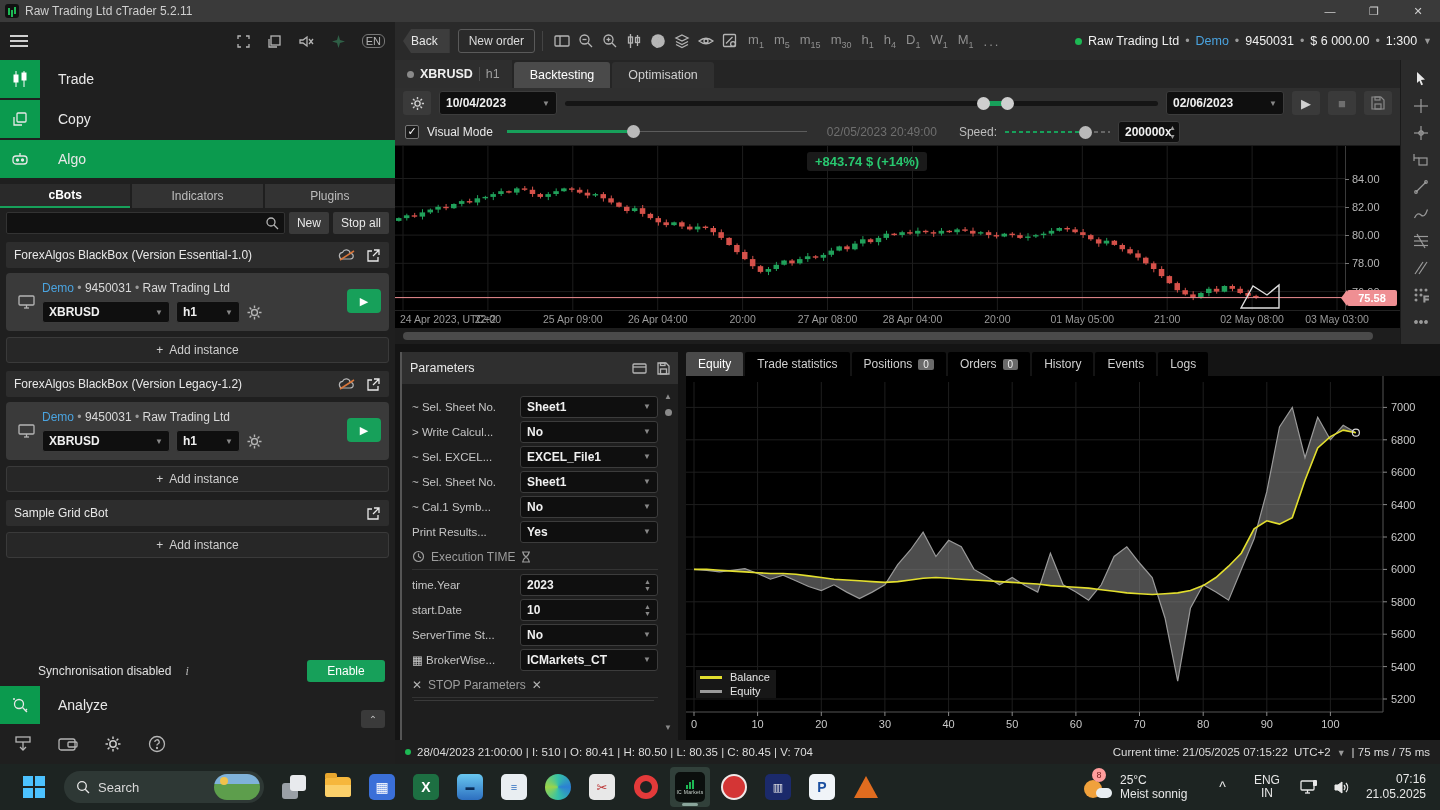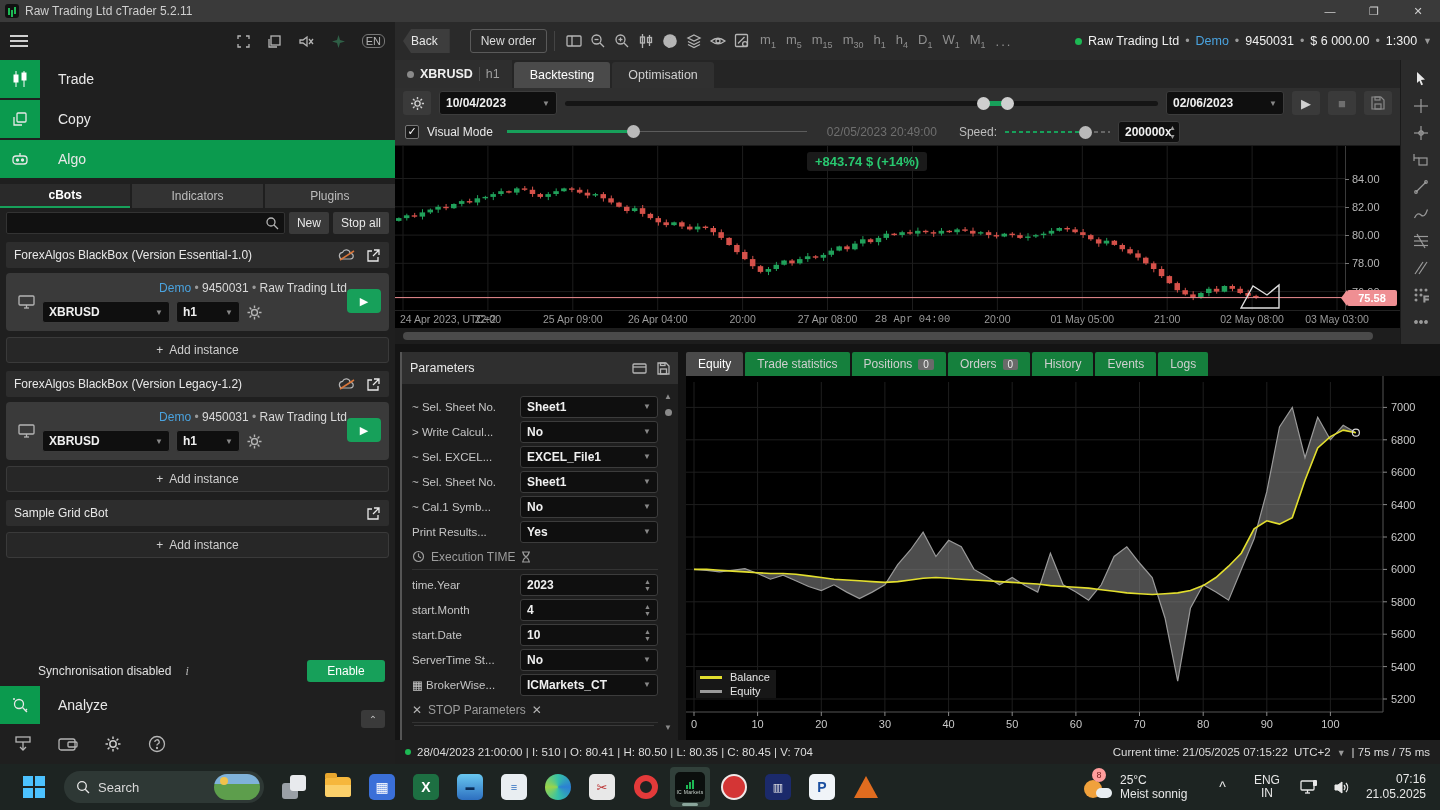--- a/index.html
+++ b/index.html
@@ -29,40 +29,40 @@
   .side-tab { flex:1; height:24px; background:#333; display:flex; align-items:center; justify-content:center; font-size:12px; color:#bdbdbd; }
   .side-tab.active { background:#2a2a2a; color:#fff; font-weight:bold; border-bottom:2px solid #17a05a; }
   .side-search { display:flex; align-items:center; gap:4px; padding:4px 6px 4px 6px; }
   .s-input { flex:1; height:22px; background:#111; border:1px solid #333; border-radius:2px; display:flex; align-items:center; padding:0 5px; }
   .s-input input { flex:1; background:transparent; border:none; outline:none; color:#ddd; font-size:12px; }
   .sbtn { height:22px; padding:0 8px; background:#3a3a3a; border-radius:2px; font-size:12px; color:#e8e8e8; display:flex; align-items:center; }
   .bot-head { height:26px; margin:4px 6px 0 6px; background:#2d2d2d; border-radius:2px; display:flex; align-items:center; padding:0 8px; font-size:12px; color:#e8e8e8; }
   .bot-head .bh-icons { margin-left:auto; display:flex; gap:10px; align-items:center; }
   .inst-card { margin:5px 6px 0 6px; background:#3a3a3a; border-radius:4px; padding:6px 8px 8px 8px; display:flex; }
   .inst-left { width:24px; display:flex; align-items:center; justify-content:center; color:#9b9b9b; }
-  .inst-mid { flex:1; padding-left:4px;text-align:right; }
+  .inst-mid { flex:1; padding-left:4px; }
   .inst-acct { font-size:12px; color:#d9d9d9; margin:2px 0 6px 0; }
   .inst-acct .blue { color:#4aa3df; }
   .inst-row { display:flex; align-items:center; gap:6px; }
   .sel { background:#0f0f0f; border:1px solid #3c3c3c; border-radius:3px; color:#f0f0f0; display:flex; align-items:center; padding:0 6px; font-size:12px; font-weight:bold; height:22px; }
   .sel .arr { margin-left:auto; color:#888; font-size:8px; padding-left:8px; }
   .sel.sym { width:128px; } .sel.tf { width:64px; }
   .inst-play { width:34px; height:24px; background:#17a05a; border-radius:4px; color:#fff; font-size:11px; display:flex; align-items:center; justify-content:center; align-self:center; }
   .add-inst { height:26px; margin:6px 6px 0 6px; background:#272727; border:1px solid #3a3a3a; border-radius:3px; display:flex; align-items:center; justify-content:center; font-size:12px; color:#cfcfcf; gap:6px; }
   .side-spacer { flex:1; }
   .sync-row { height:30px; display:flex; align-items:center; padding:0 10px; font-size:12px; color:#e0e0e0; gap:14px;margin-left:28px; }
   .enable-btn { margin-left:auto; width:78px; height:22px; background:#17a05a; border-radius:3px; color:#fff; font-size:12px; display:flex; align-items:center; justify-content:center; }
   .footer-icons { height:40px; display:flex; align-items:center; gap:26px; padding:0 14px; color:#c9c9c9; position:relative; }
   .collapse-up { position:absolute; right:10px; top:-14px; width:24px; height:18px; background:#3a3a3a; border-radius:3px; color:#bbb; font-size:10px; display:flex; align-items:center; justify-content:center; }
 
   
   .main { position:absolute; left:395px; top:22px; width:1045px; height:742px; background:#141414; }
   .toolbar { position:absolute; left:0; top:0; width:1045px; height:38px; background:#2a2a2a; display:flex; align-items:center; padding:0 8px; }
   .back-btn { height:24px; background:#3d3d3d; color:#e8e8e8; font-size:12px; display:flex; align-items:center; padding:0 12px 0 8px; clip-path:polygon(8px 0,100% 0,100% 100%,8px 100%,0 50%); }
-  .neworder-btn { height:24px; border:1px solid #5a5a5a; border-radius:3px; color:#dcdcdc; font-size:12px; display:flex; align-items:center; padding:0 10px; margin-left:20px; }
+  .neworder-btn { height:24px; border:1px solid #5a5a5a; border-radius:3px; color:#dcdcdc; font-size:12px; display:flex; align-items:center; padding:0 10px; margin-left:8px; }
   .tb-sep { width:1px; height:20px; background:#444; margin:0 7px; }
   .tb-ico { width:22px; height:22px; display:flex; align-items:center; justify-content:center; margin:0 1px; }
   .tframes { display:flex; align-items:center; gap:10px; margin-left:6px; color:#8f8f8f; font-size:13px; }
   .tframes .tf-it sub { font-size:9px; }
   .acct { margin-left:auto; display:flex; align-items:center; gap:6px; font-size:12.5px; color:#f0f0f0; }
   .dot-g { width:7px; height:7px; border-radius:50%; background:#1db954; }
   .acct .blue { color:#4aa3df; }
   .acct .sep { color:#9a9a9a; }
   .caret { color:#9a9a9a; font-size:9px; }
 
@@ -124,21 +124,21 @@
   .p-lab { width:108px; font-size:11.5px; color:#c4c4c4; white-space:nowrap; overflow:hidden; }
   .p-ctl { flex:1; }
   .p-sect { display:flex; align-items:center; gap:6px; height:26px; color:#9d9d9d; font-size:12px; border-bottom:1px solid #333; margin-bottom:2px; }
   .p-vscroll { position:absolute; right:4px; top:8px; bottom:8px; width:12px; display:flex; flex-direction:column; align-items:center; color:#8a8a8a; font-size:8px; }
   .p-vscroll .thumbdot { width:7px; height:7px; border-radius:50%; background:#8a8a8a; margin-top:8px; }
   .p-vscroll .dn { margin-top:auto; }
   .p-hr { height:6px; border-top:1px solid #3a3a3a; margin:2px 4px 0 2px; }
   .bz-div { width:8px; }
   .results { flex:1; display:flex; flex-direction:column; margin-right:0; }
   .r-tabs { height:24px; display:flex; gap:2px; }
-  .r-tab { padding:0 12px; background:#15803d; display:flex; align-items:center; gap:6px; font-size:12px; color:#cfcfcf; border-radius:2px 2px 0 0; }
+  .r-tab { padding:0 12px; background:#000000; display:flex; align-items:center; gap:6px; font-size:12px; color:#cfcfcf; border-radius:2px 2px 0 0; }
   .r-tab.active { background:#4a4a4a; color:#fff; }
   .r-badge { background:#6a6a6a; color:#eee; font-size:10px; padding:0 5px; border-radius:2px; }
   .r-chart { flex:1; background:#000; position:relative; }
   .legend { position:absolute; left:10px; bottom:42px; font-size:11px; }
   .legend .lrow { display:flex; align-items:center; gap:8px; background:rgba(25,25,25,.9); padding:1px 6px 1px 4px; }
   .lswatch { width:22px; height:3px; }
 
   
   .statusbar { position:absolute; left:0; top:718px; width:1045px; height:24px; background:#1e1e1e; display:flex; align-items:center; font-size:11.5px; color:#dcdcdc; padding:0 10px; }
   .statusbar .dot-g { width:6px; height:6px; margin-right:6px; }
@@ -837,21 +837,21 @@
             </div>
           <div class="profit-badge">+843.74 $ (+14%)</div>
         </div>
         <div class="timeaxis" id="timeaxis">
             <div class="ta-lbl first" style="left: 5px;">24 Apr 2023, UTC+2</div>
             <div class="ta-lbl" style="left: 92.9091px;">22:00</div>
             <div class="ta-lbl" style="left: 177.818px;">25 Apr 09:00</div>
             <div class="ta-lbl" style="left: 262.727px; text-align: center;">26 Apr 04:00</div>
             <div class="ta-lbl" style="left: 347.636px;">20:00</div>
             <div class="ta-lbl" style="left: 432.545px;">27 Apr 08:00</div>
-            <div class="ta-lbl" style="left: 517.455px; font-family: Liberation Mono, monospace;">28 Apr 04:00</div>
+            <div class="ta-lbl" style="left: 517.455px;">28 Apr 04:00</div>
             <div class="ta-lbl" style="left: 602.364px;">20:00</div>
             <div class="ta-lbl" style="left: 687.273px;">01 May 05:00</div>
             <div class="ta-lbl" style="left: 772.182px;">21:00</div>
             <div class="ta-lbl" style="left: 857.091px;">02 May 08:00</div>
             <div class="ta-lbl" style="left: 942px;">03 May 03:00</div>
           </div>
         <div class="hscroll">
             <div class="hthumb"></div>
           </div>
       </div>
@@ -1000,30 +1000,20 @@
               </svg>
               <span>Execution TIME</span>
               <svg width="10" height="12" style="stroke:#9d9d9d;fill:none;stroke-width:1.2">
                 <path d="M1 1 H9 M1 11 H9 M2 1 C2 7 8 5 8 11 M8 1 C8 7 2 5 2 11"></path>
               </svg>
             </div>
             <div class="p-row">
               <div class="p-lab">time.Year</div>
               <div class="sel p-ctl">
                 <span>2023</span>
-                <span class="arr" style="display:flex;flex-direction:column;line-height:7px;font-size:7px">
-                  <span>▲</span>
-                  <span>▼</span>
-                </span>
-              </div>
-            </div>
-            <div class="p-row">
-              <div class="p-lab">start.Month</div>
-              <div class="sel p-ctl">
-                <span>4</span>
                 <span class="arr" style="display:flex;flex-direction:column;line-height:7px;font-size:7px">
                   <span>▲</span>
                   <span>▼</span>
                 </span>
               </div>
             </div>
             <div class="p-row">
               <div class="p-lab">start.Date</div>
               <div class="sel p-ctl">
                 <span>10</span>

